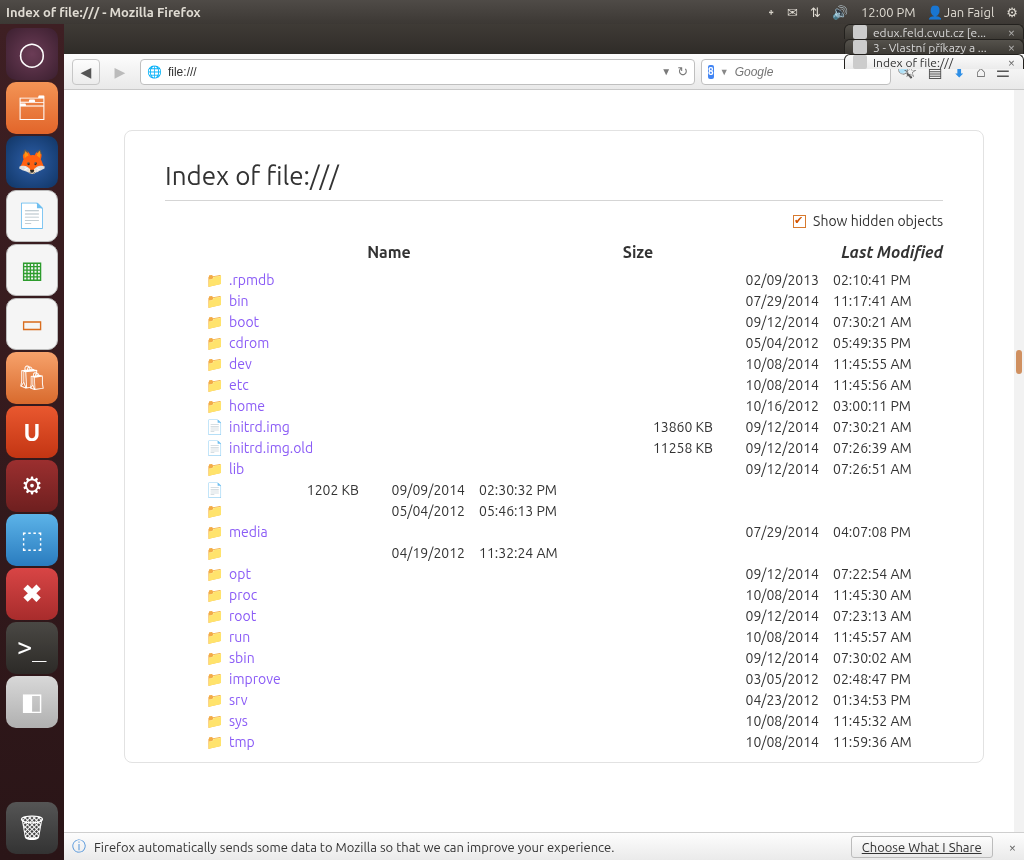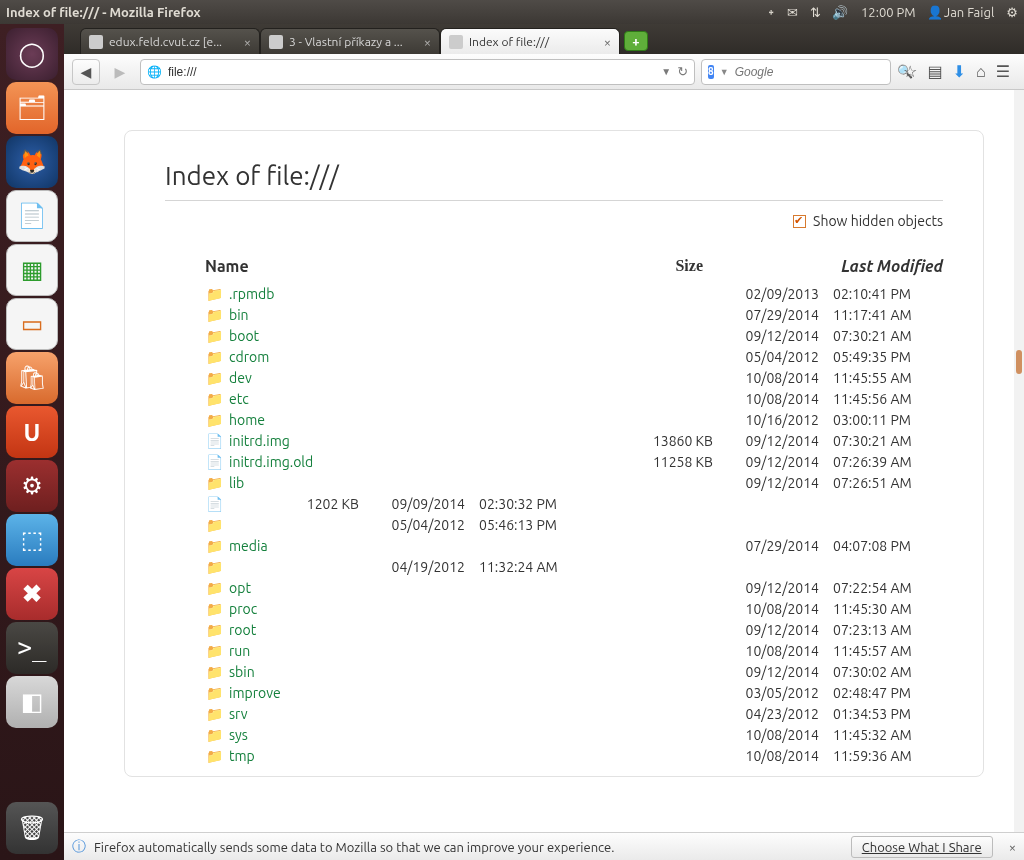--- a/index.html
+++ b/index.html
@@ -26,21 +26,21 @@
 .tile.dropbox{ background: linear-gradient(#5cb3e8,#2a7cbf); }
 .tile.x      { background: linear-gradient(#d84545,#a82c2c); font-weight:bold;}
 .tile.term   { background: linear-gradient(#4a4844,#2c2a27); font-family:monospace;}
 .tile.vbox   { background: linear-gradient(#d8d8d8,#b0b0b0); }
 .tile.trash  { background: linear-gradient(#555,#333); margin-top:auto; margin-bottom:6px;}
 
 
 .ffwin { position: absolute; left: 64px; top: 24px; right: 0; bottom: 0; background: #f5f5f5; display: flex; flex-direction: column; }
 
 
-.tabstrip { height: 30px; background: linear-gradient(#3f3b36,#2f2c28); display: flex; align-items: flex-end; padding-left: 16px; gap: 0; }
+.tabstrip { height: 30px; background: linear-gradient(#3f3b36,#2f2c28); display: flex; align-items: flex-end; padding-left: 16px; gap: 0; flex-direction: column; }
 .tab { height: 26px; min-width: 180px; max-width: 210px; border-radius: 6px 6px 0 0; display: flex; align-items: center; padding: 0 8px; gap: 6px; font-size: 12px; color: #d7d7d7; background: linear-gradient(#55524c,#3d3a35); border: 1px solid #23211e; border-bottom: none; position: relative; }
 .tab.active { background: linear-gradient(#fbfbfb,#ebebeb); color: #333; }
 .tab .favicon { width: 14px; height: 14px; display:inline-block; background:#ccc; border-radius:2px;}
 .tab .close { margin-left: auto; font-size: 13px; color: inherit; opacity:.7;}
 .newtab { width:24px; height:20px; margin-left:4px; margin-bottom:3px; border-radius:4px; background:#5fae3a; color:#fff; display:flex; align-items:center; justify-content:center; font-weight:bold; border:1px solid #2f7a17;}
 
 
 .navtoolbar { height: 36px; background: linear-gradient(#fdfdfd,#e9e9e9); border-bottom:1px solid #c8c8c8; display:flex; align-items:center; padding:0 8px; gap:6px; }
 .iconbtn { width:28px; height:26px; border:1px solid #c7c7c7; border-radius:4px; background:linear-gradient(#fdfdfd,#ececec); display:flex; align-items:center; justify-content:center; color:#555; font-size:14px;}
 .iconbtn.disabled{ color:#bbb;}
@@ -55,35 +55,35 @@
 .searchfield input{ flex:1; border:none; outline:none; font-size:12px; color:#888; background:transparent; font-style:italic;}
 .searchfield .mag{ color:#3b78e7;}
 .toolicons{ display:flex; gap:10px; align-items:center; padding:0 6px; color:#555; font-size:16px;}
 
 
 .content { flex:1; background:#fff; overflow:auto; position:relative; }
 .contentpad{ padding:40px 40px 40px 60px; }
 .card{ background:#fff; border:1px solid #e2e2e2; border-radius:8px; padding:30px 40px 10px 40px; }
 .card h1{ font-size:26px; font-weight:400; color:#333; margin-bottom:10px;}
 .card hr{ border:none; border-top:1px solid #d5d5d5; margin-bottom:12px;}
-.showhidden{ text-align:right; color:#333; font-size:14px; margin-bottom:24px;}
+.showhidden{ text-align:right; color:#333; font-size:14px; margin-bottom:10px;}
 .showhidden .cb{ display:inline-block; width:13px; height:13px; background:#fff; border:1px solid #d77a2e; position:relative; vertical-align:-2px; margin-right:4px;}
 .showhidden .cb::after{ content:"✔"; color:#d35400; font-size:11px; position:absolute; left:0; top:-2px;}
 
 .listing{ width:100%; }
 .listing .hdr{ display:flex; font-weight:bold; font-size:16px; color:#333; padding:4px 0 8px;}
-.listing .hdr .c-name{ flex:1; padding-left:40px;}
-.listing .hdr .c-size{ width:130px; text-align:right;font-family:Liberation Serif, serif;}
+.listing .hdr .c-name{ flex:1; padding-left:40px;text-align:center;}
+.listing .hdr .c-size{ width:130px; text-align:center;}
 .listing .hdr .c-mod { width:240px; text-align:right;font-style:italic;}
 .row{ display:flex; align-items:center; font-size:14px; color:#333; height:21px;}
 .row .icon{ width:20px; text-align:center; margin-left:40px; margin-right:4px;}
 .row .icon.folder{ color:#e67e22;}
 .row .icon.file{ color:#bdbdbd;}
 .row .name{ flex:1; color:#1155cc;}
-.row .name a{ color:#15803d; text-decoration:none;}
+.row .name a{ color:#8b5cf6; text-decoration:none;}
 .row .size{ width:130px; text-align:right; color:#333;}
 .row .date{ width:120px; text-align:right; padding-right:14px;}
 .row .time{ width:110px; text-align:left;}
 
 
 .infobar{ position:absolute; left:64px; right:0; bottom:0; height:28px; background:linear-gradient(#fdfdfd,#eaeaea); border-top:1px solid #cfcfcf; display:flex; align-items:center; padding:0 8px; font-size:13px; color:#333; gap:8px;}
 .infobar .i{ color:#4a90d9; font-size:14px;}
 .infobar .btn{ margin-left:auto; border:1px solid #bcbcbc; border-radius:3px; padding:3px 10px; background:linear-gradient(#fdfdfd,#e9e9e9); text-decoration:underline;}
 .infobar .x{ margin-left:8px; color:#666;}
 

